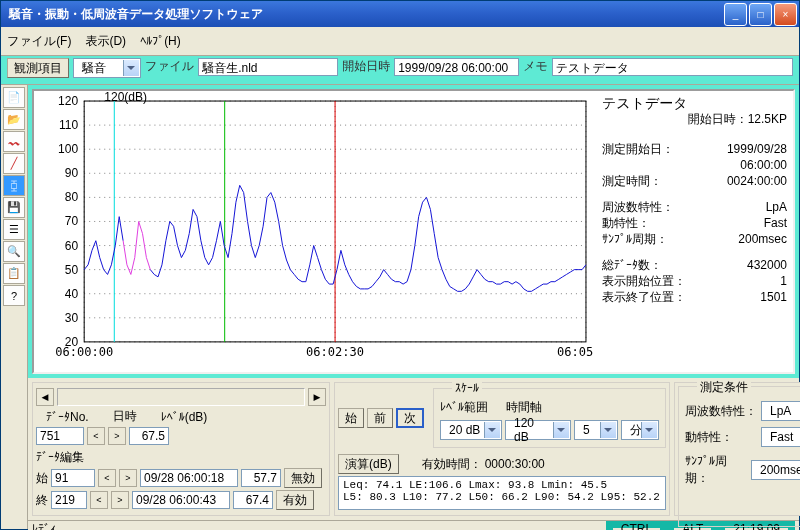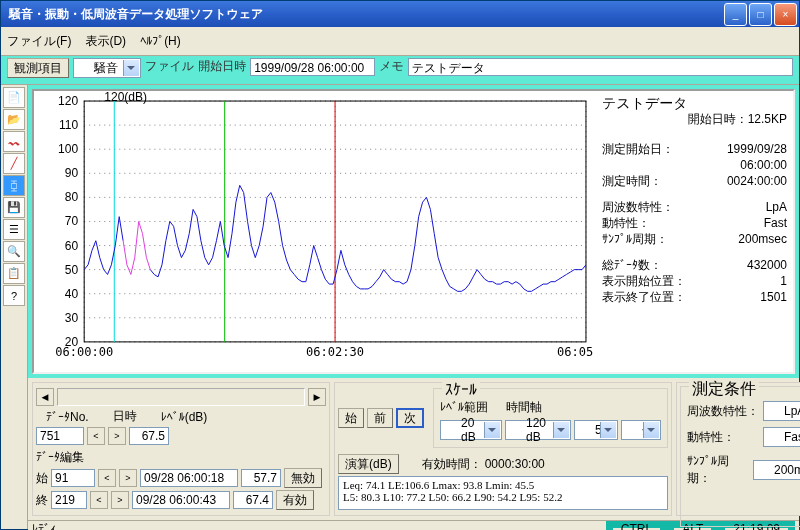--- a/index.html
+++ b/index.html
@@ -8,36 +8,36 @@
 .titlebar .title{color:#fff;font-weight:bold;margin-left:6px;flex:1}
 .titlebtns{display:flex;gap:2px}
 .titlebtn{width:21px;height:21px;border:1px solid #fff;border-radius:3px;color:#fff;display:flex;align-items:center;justify-content:center;font-size:10px;font-family:Arial}
 .tb-min,.tb-max{background:linear-gradient(to bottom,#6fa8f6,#2a62c9)}
 .tb-close{background:linear-gradient(to bottom,#f69b7c,#d44b1f)}
 .menubar{height:20px;background:#ece9d8;display:flex;align-items:center;gap:14px;padding:4px 6px;border-bottom:1px solid #aca899}
 .topinfo{height:24px;display:flex;gap:4px;padding:2px 6px;border-bottom:1px solid #aca899}
 .field-inset{background:#fff;border:1px solid #7f9db9;height:18px;line-height:18px;padding:0 3px;box-sizing:border-box;display:inline-block}
 .label{color:#333}
 .btn{background:#ece9d8;border:1px solid #aca899;border-right-color:#716f64;border-bottom-color:#716f64;padding:1px 6px;height:20px;box-sizing:border-box;display:inline-flex;align-items:center;justify-content:center}
-.combo{background:#fff;border:1px solid #7f9db9;height:20px;display:inline-flex;align-items:center;padding-left:20px;position:relative;box-sizing:border-box;padding-right:18px}
+.combo{background:#fff;border:1px solid #7f9db9;height:20px;display:inline-flex;align-items:center;padding-left:8px;position:relative;box-sizing:border-box;padding-right:18px}
 .combo::after{content:"";position:absolute;right:1px;top:1px;bottom:1px;width:15px;background:linear-gradient(to bottom,#dbeafe,#b8d3f7);border-left:1px solid #7f9db9}
 .combo::before{content:"";position:absolute;right:5px;top:50%;margin-top:-2px;border:4px solid transparent;border-top-color:#4d6185;z-index:1}
 .body{flex:1;display:flex;min-height:0}
 .sidebar{width:24px;background:#ece9d8;border-right:1px solid #aca899;display:flex;flex-direction:column;gap:1px;padding:2px 1px;align-items:center}
 .sidebar .tb{width:20px;height:19px;border:1px solid #aca899;display:flex;align-items:center;justify-content:center;font-size:11px;background:#fdfdfd}
 .main{flex:1;display:flex;flex-direction:column;min-width:0}
 .chartwrap{flex:1;background:#fff;border:2px inset #f0f0f0;margin:4px;display:flex;align-items:flex-start}
 .chart{flex:1}
 .infobox{width:185px;padding:4px 6px;font-size:12px;line-height:16px}
 .infobox .row{display:flex;justify-content:space-between;white-space:nowrap}
 .axis-label{font-size:12px;font-family:inherit;fill:#000}
 .lower{padding:4px;display:flex;gap:4px;background:#ece9d8}
 .panel{border:1px solid #d4d0c8;padding:3px;background:#ece9d8}
 .group{border:1px solid #d4d0c8;position:relative;padding:8px 6px 5px;margin-top:6px}
-.group .legend{position:absolute;top:-8px;left:8px;background:#ece9d8;padding:0 3px;font-size:16px}
+.group .legend{position:absolute;top:-8px;left:18px;background:#ece9d8;padding:0 3px;font-size:12px}
 .inp{background:#fff;border:1px solid #7f9db9;height:18px;box-sizing:border-box;padding:0 3px;display:inline-flex;align-items:center}
 .row2{display:flex;align-items:center;gap:3px;margin:2px 0}
 .arrowbtn{width:16px;height:16px;border:1px solid #aca899;background:#ece9d8;display:inline-flex;align-items:center;justify-content:center;font-size:9px}
 .statusbar{height:20px;border-top:1px solid #aca899;background:#ece9d8;display:flex;align-items:center;padding:0 4px}
 .statusbar .cell{border:7px solid #14b8a6;padding:1px 8px;height:16px;box-sizing:border-box;display:flex;align-items:center}
 svg polyline{fill:none;vector-effect:non-scaling-stroke}
 </style>
 </head>
 <body>
 
@@ -56,20 +56,21 @@
     <span>表示(D)</span>
     <span>ﾍﾙﾌﾟ(H)</span>
   </div>
 
   <div class="topinfo">
     <span class="btn">観測項目</span>
     <span class="combo" style="width:68px">
         <span>騒音</span>
       </span>
     <span class="label">ファイル</span>
+    <span class="field-inset" style="width:140px">騒音生.nld</span>
     <span class="label">開始日時</span>
     <span class="field-inset" style="width:125px">1999/09/28 06:00:00</span>
     <span class="label">メモ</span>
     <span class="field-inset" style="flex:1">テストデータ</span>
   </div>
 
   <div class="body">
     <div class="sidebar">
       <div class="tb">📄</div>
       <div class="tb">📂</div>
@@ -232,21 +233,21 @@
                     <span>分</span>
                   </span>
               </div>
             </div>
           </div>
           <div class="row2" style="margin-top:6px">
             <span class="btn">演算(dB)</span>
             <span style="margin-left:20px">有効時間：</span>
             <span>0000:30:00</span>
           </div>
-          <div class="inp" style="width:100%;height:34px;display:block;padding:2px 4px;font-family:Liberation Serif, serif;font-size:11px;margin-top:2px">
+          <div class="inp" style="width:100%;height:34px;display:block;padding:2px 4px;font-family:Liberation Mono, monospace;font-size:11px;margin-top:2px">
             <div>Leq: 74.1  LE:106.6  Lmax: 93.8  Lmin: 45.5</div>
             <div>L5: 80.3 L10: 77.2 L50: 66.2 L90: 54.2 L95: 52.2</div>
           </div>
         </div>
 
         <div class="panel" style="flex:0 0 150px">
           <div class="group" style="margin-top:0;height:100%">
             <span class="legend">測定条件</span>
             <div class="row2" style="justify-content:space-between;margin:6px 0">
                 <span>周波数特性：</span>

